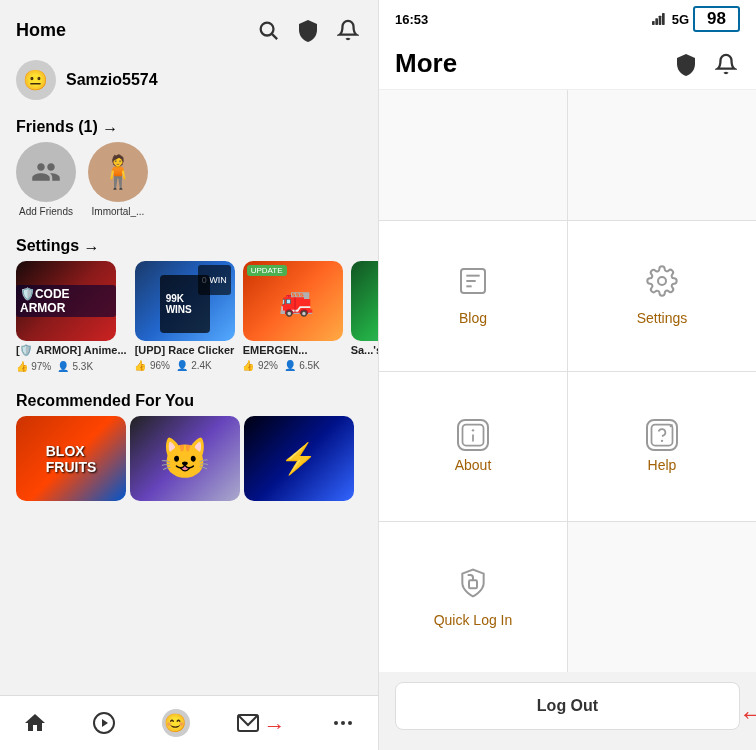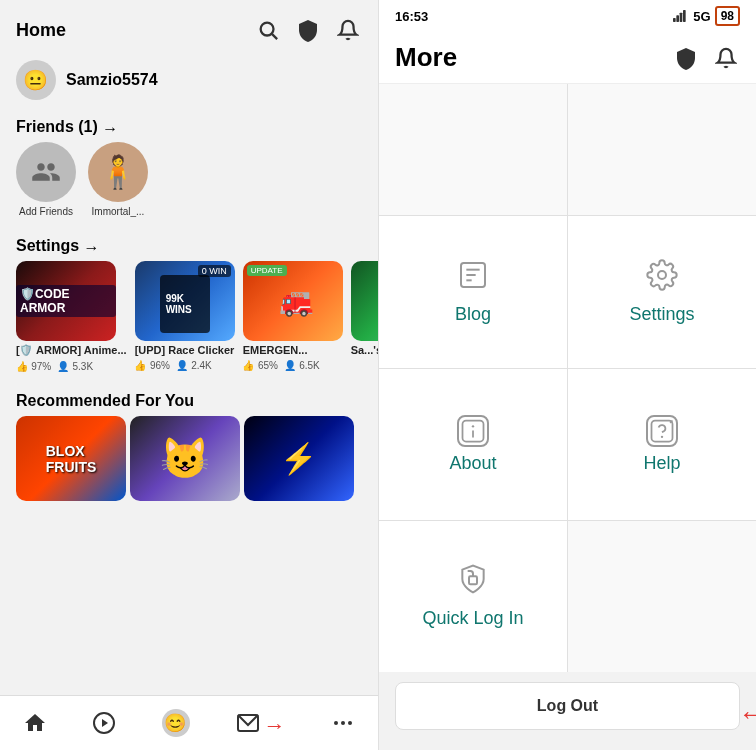--- a/index.html
+++ b/index.html
@@ -141,21 +141,21 @@
     .game-thumb-3 { background: linear-gradient(135deg, #cc3300, #ff6622, #ffaa44); padding-left: 8px; }
     .game-thumb-4 { background: linear-gradient(135deg, #115522, #22aa44, #55cc88); }
 
     .game-badge {
       position: absolute;
       top: 4px;
       right: 4px;
       background: rgba(0,0,0,0.6);
       color: #fff;
       font-size: 9px;
-      padding: 1px 4px;
+      padding: 10px 4px;
       border-radius: 3px;
     }
 
     .game-badge-update {
       background: #4CAF50;
       color: white;
       font-size: 8px;
       padding: 1px 4px;
       border-radius: 3px;
       position: absolute;
@@ -304,22 +304,22 @@
       cursor: pointer;
       gap: 6px;
     }
 
     .grid-cell-empty {
       background: #f9f9f9;
       min-height: 70px;
     }
 
     .grid-label {
-      font-size: 18px;
-      color: #0f766e;
+      font-size: 14px;
+      color: #a16207;
     }
 
     .logout-area {
       padding: 10px 16px 20px;
       background: #f2f2f2;
     }
 
     .logout-btn {
       width: 100%;
       padding: 14px;
@@ -453,21 +453,21 @@
           <span>👤 2.4K</span>
       </div>
     </div>
     <div class="game-card">
       <div class="game-thumb game-thumb-3">
         <div class="game-badge-update">UPDATE</div>
         <span style="font-size:28px;">🚒</span>
       </div>
       <div class="game-title">EMERGEN...</div>
       <div class="game-stats">
-        <span>👍 65%</span>
+        <span>👍 92%</span>
           <span>👤 6.5K</span>
       </div>
     </div>
     <div class="game-card">
       <div class="game-thumb game-thumb-4">
       </div>
       <div class="game-title">Sa...'s</div>
       <div class="game-stats"></div>
     </div>
   </div>
@@ -524,21 +524,21 @@
   <div class="right-status-bar">
     <span>16:53</span>
     <div class="status-right">
       <svg width="16" height="12" viewBox="0 0 24 18" fill="#333">
         <rect x="0" y="12" width="4" height="6" rx="1"></rect>
           <rect x="5" y="8" width="4" height="10" rx="1"></rect>
           <rect x="10" y="4" width="4" height="14" rx="1"></rect>
           <rect x="15" y="0" width="4" height="18" rx="1"></rect>
       </svg>
       <span>5G</span>
-      <div style="border:2px solid #c2410c;border-radius:3px;padding:1px 4px;font-size:12px;font-weight:700;">
+      <div style="border:2px solid #0369a1;border-radius:3px;padding:1px 12px;font-size:17px;font-weight:700;">
         <span>98</span>
       </div>
     </div>
   </div>
 
   <div class="right-header">
     <span class="right-header-title">More</span>
     <div class="right-header-icons">
       <div class="icon-btn">
         <svg width="24" height="24" viewBox="0 0 24 24" fill="#333">

